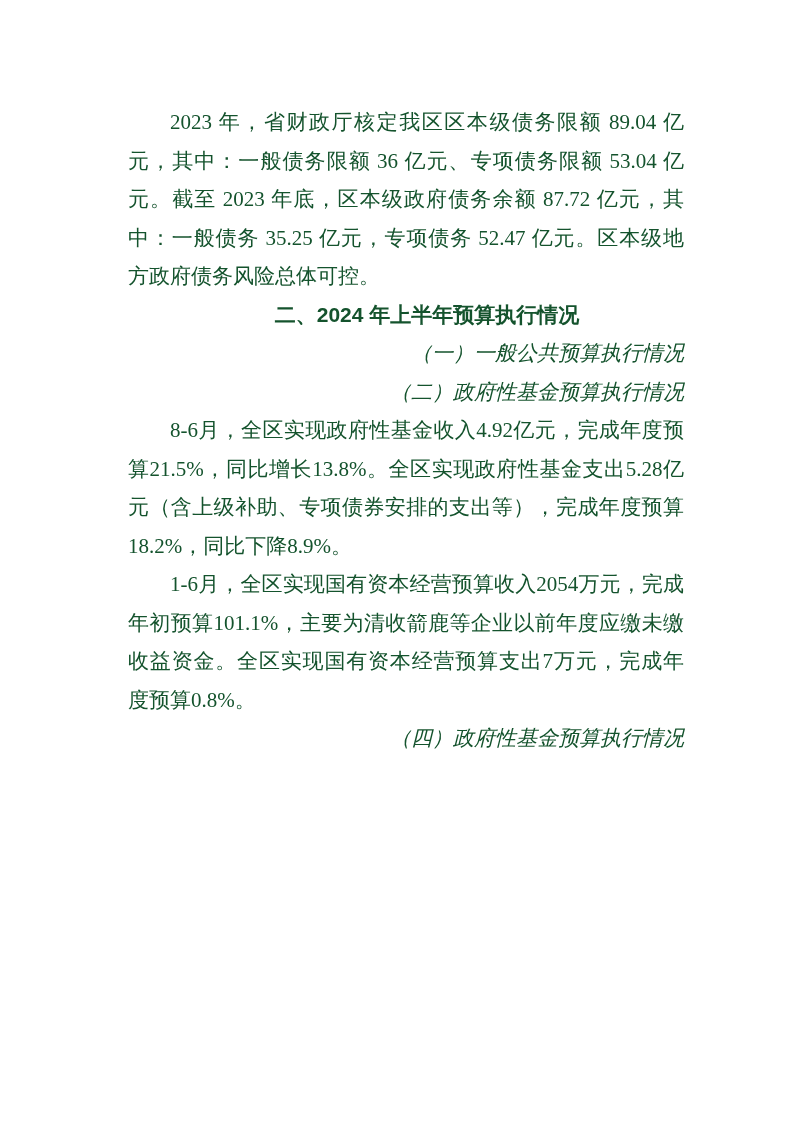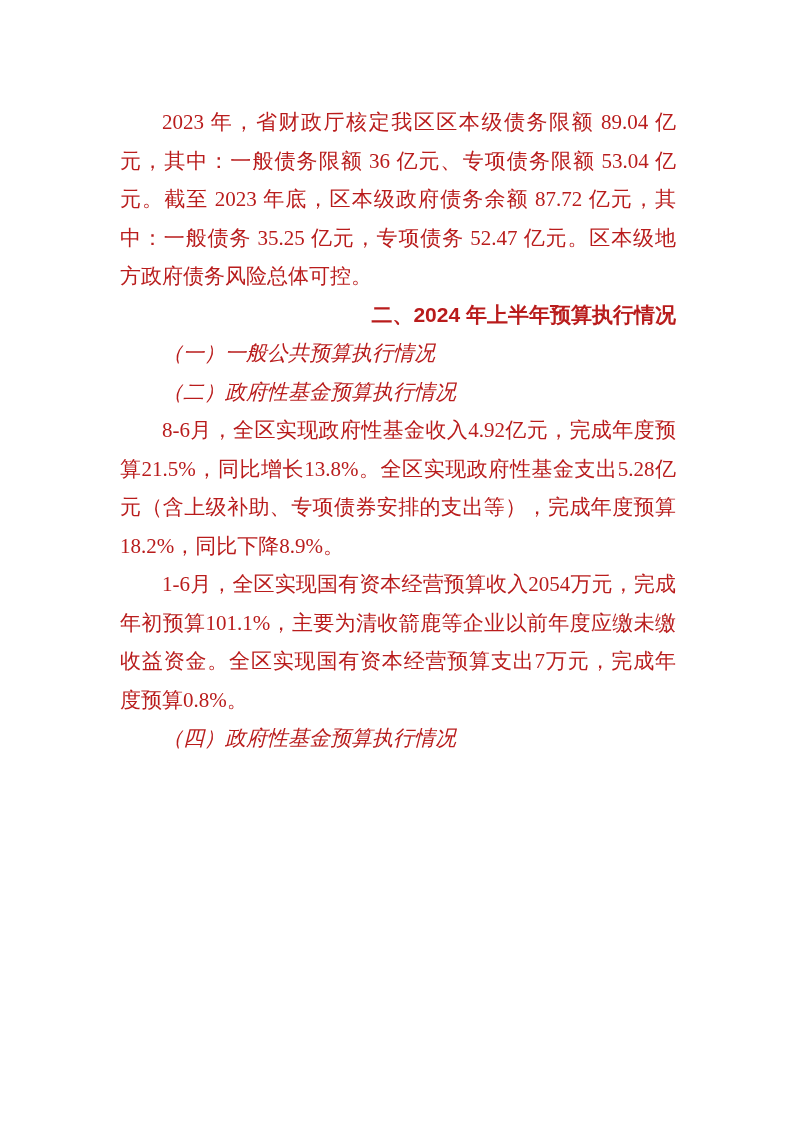--- a/index.html
+++ b/index.html
@@ -9,43 +9,43 @@
   }
   .page {
     position: relative;
     width: 793px;
     height: 1122px;
     background: #ffffff;
     overflow: hidden;
   }
   .content {
     position: absolute;
-    left: 120px;
+    left: 128px;
     top: 103px;
     width: 556px;
-    color: #b91c1c;
+    color: #14532d;
   }
   .para, .h-bold, .h-kai {
     margin: 0;
     padding: 0;
     font-size: 21px;
     line-height: 38.5px;
     text-indent: 2em;
     text-align: justify;
     font-family: "Liberation Serif", "DejaVu Serif", serif;
     word-break: break-all;
   }
   .h-bold {
     font-family: "Liberation Sans", "DejaVu Sans", sans-serif;
     font-weight: bold;
-    text-align: right;
+    text-align: center;
   }
   .h-kai {
     font-style: italic;
-    text-align: left;
+    text-align: right;
   }
 </style>
 </head>
 <body>
 
 <div class="page">
   <div class="content">
     <p class="para">2023 年，省财政厅核定我区区本级债务限额 89.04 亿元，其中：一般债务限额 36 亿元、专项债务限额 53.04 亿元。截至 2023 年底，区本级政府债务余额 87.72 亿元，其中：一般债务 35.25 亿元，专项债务 52.47 亿元。区本级地方政府债务风险总体可控。</p>
     <p class="h-bold">二、2024 年上半年预算执行情况</p>
     <p class="h-kai">（一）一般公共预算执行情况</p>

